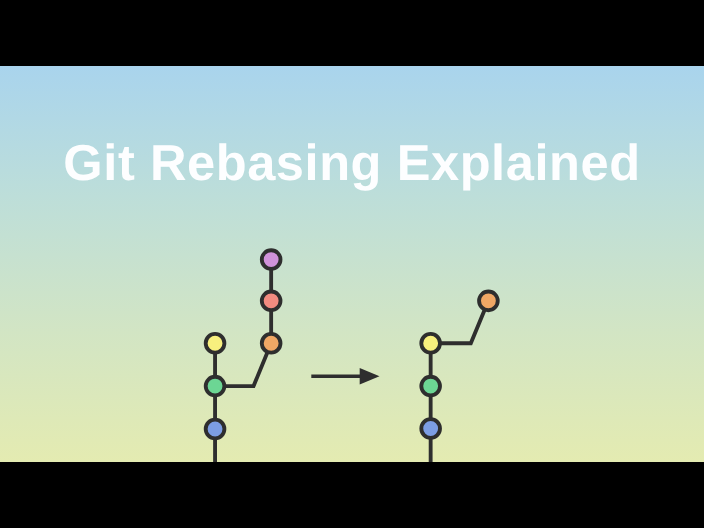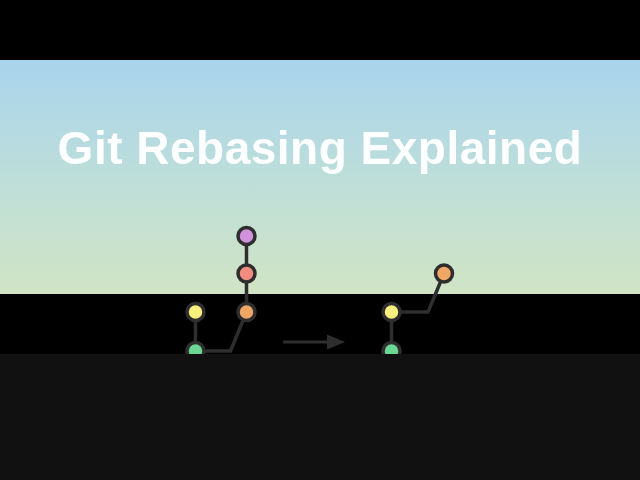--- a/index.html
+++ b/index.html
@@ -1,20 +1,20 @@
 <!DOCTYPE html>
 <html><head>
 <meta charset="utf-8">
 <style>
   html, body {
     margin: 0; padding: 0; background: #111;
   }
   .frame {
     position: relative;
-    width: 640px; height: 354px;
+    width: 640px; height: 480px;
     overflow: hidden;
     background: #4c1d95;
     font-family: "Liberation Sans", sans-serif;
   }
   .gradient {
     position: absolute; left: 0; top: 60px;
     width: 640px; height: 360px;
   }
   .letterbox {
     position: absolute; left: 0;

